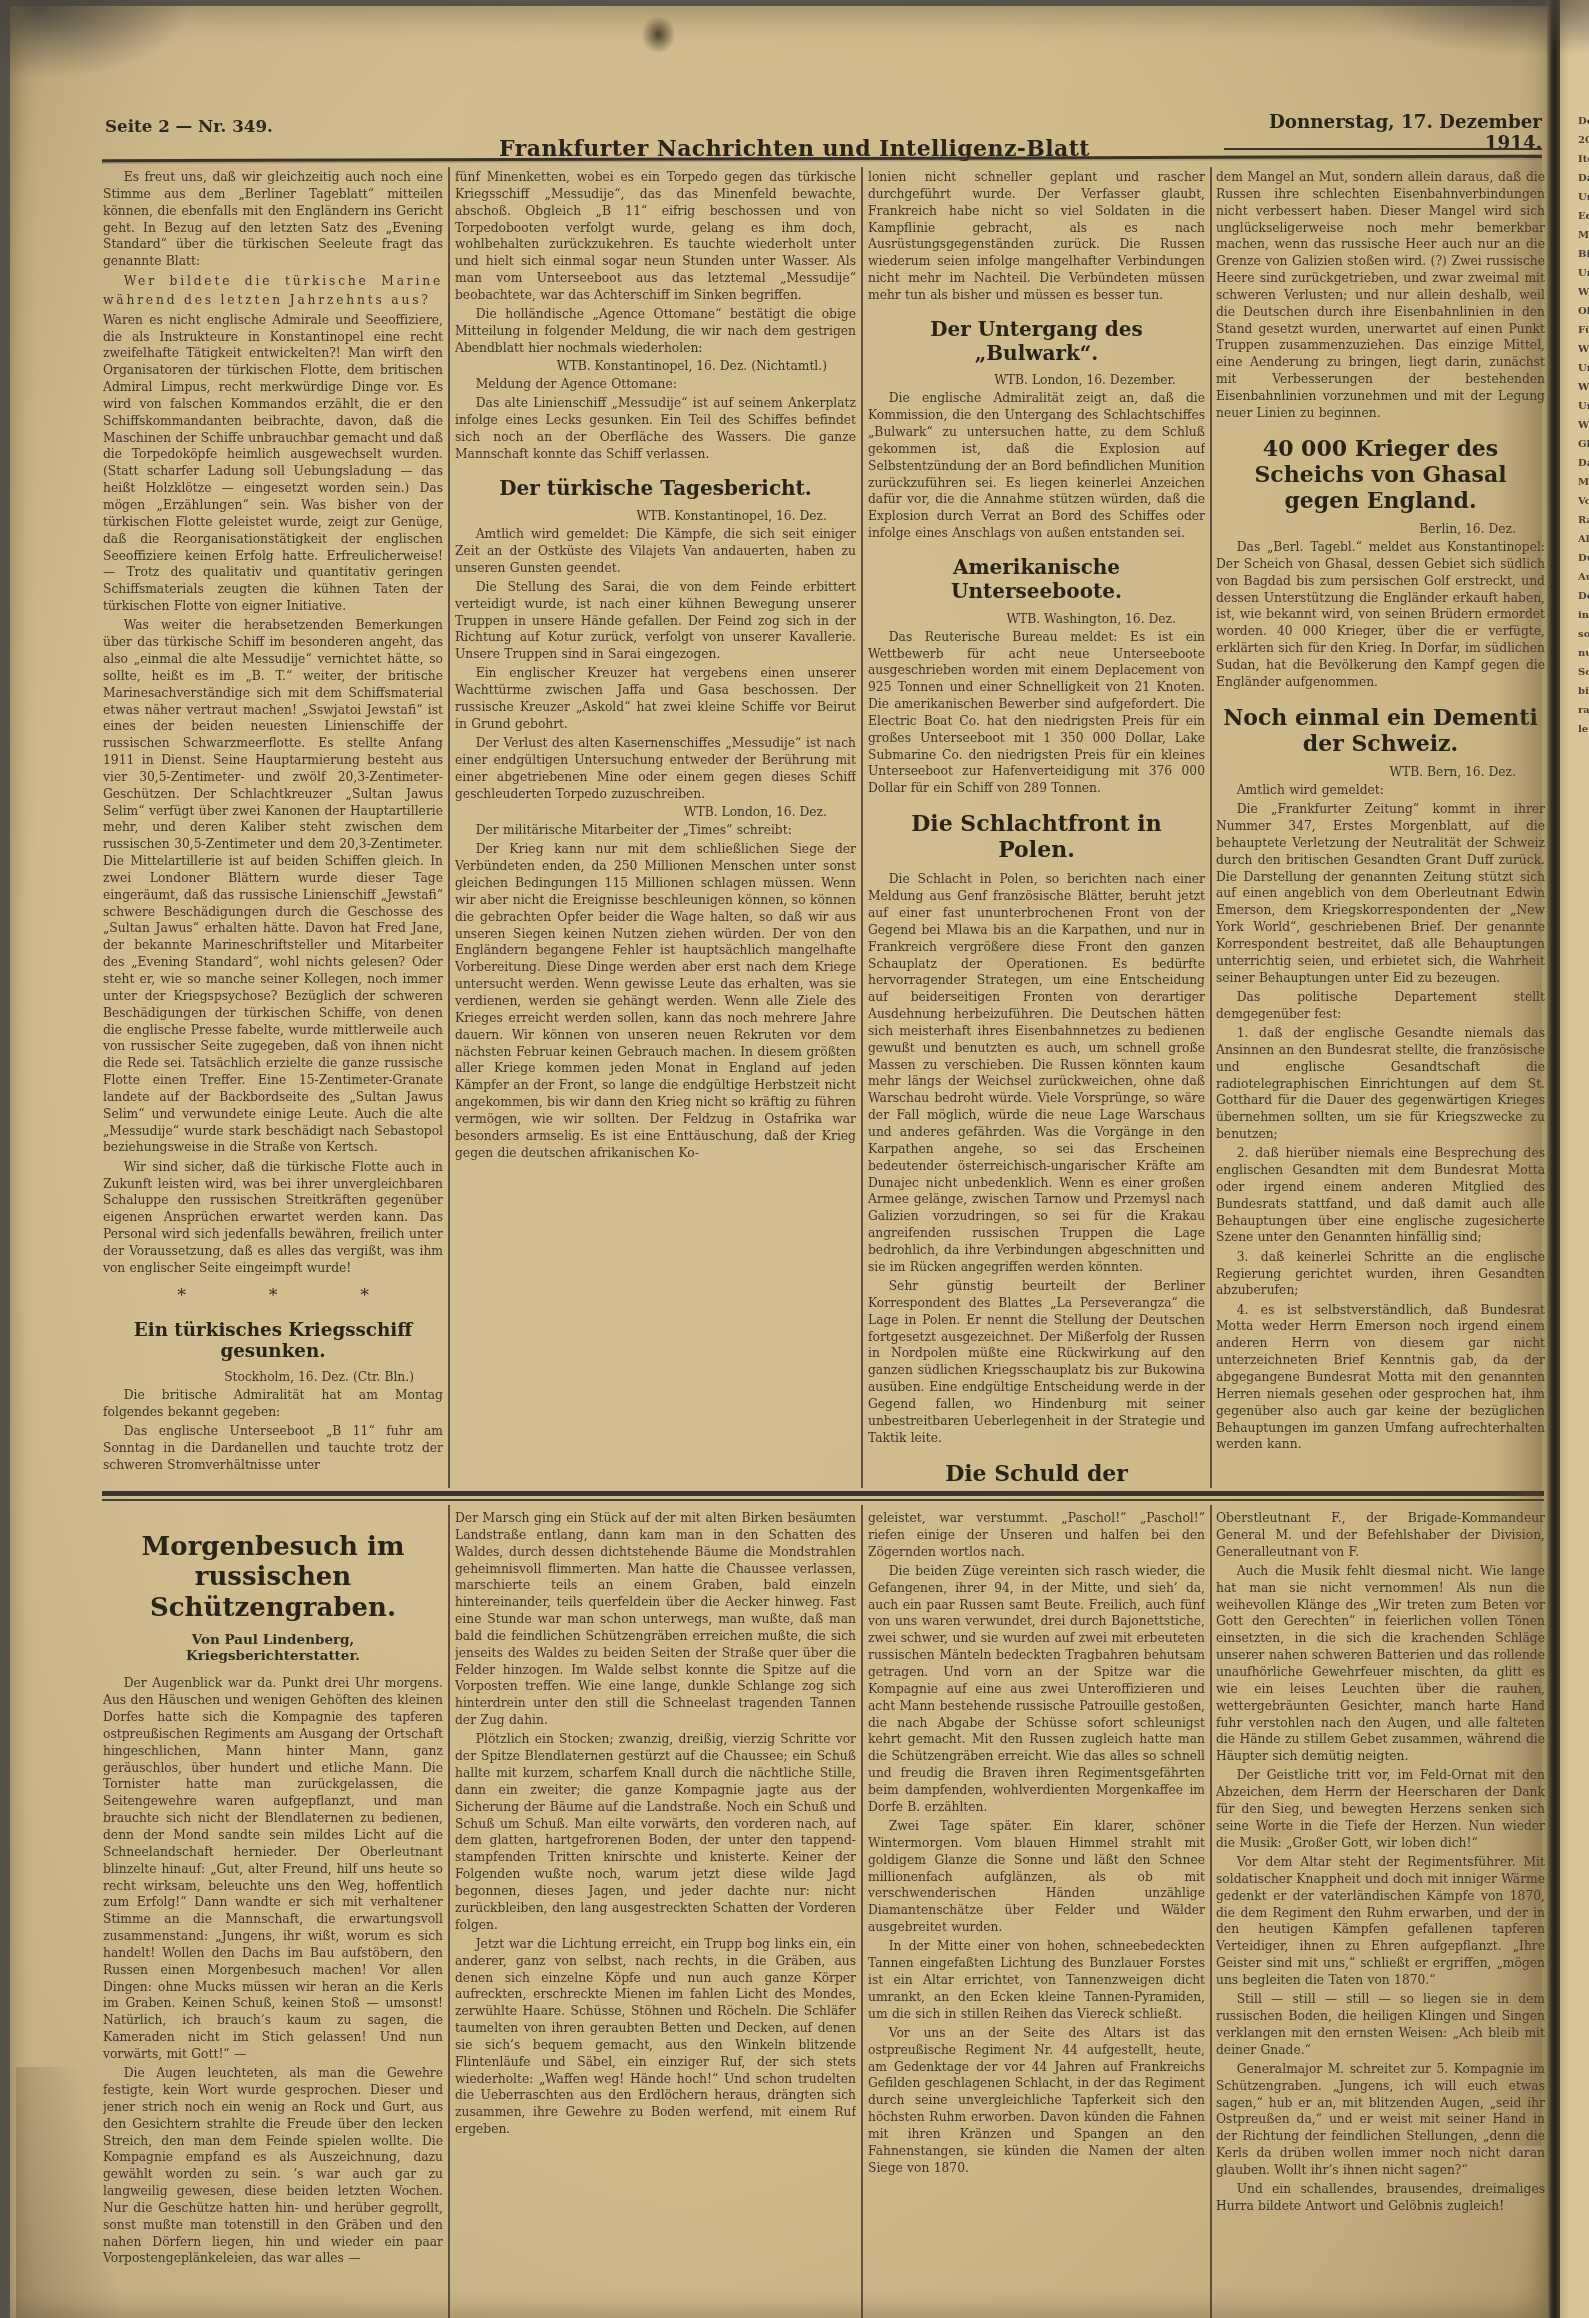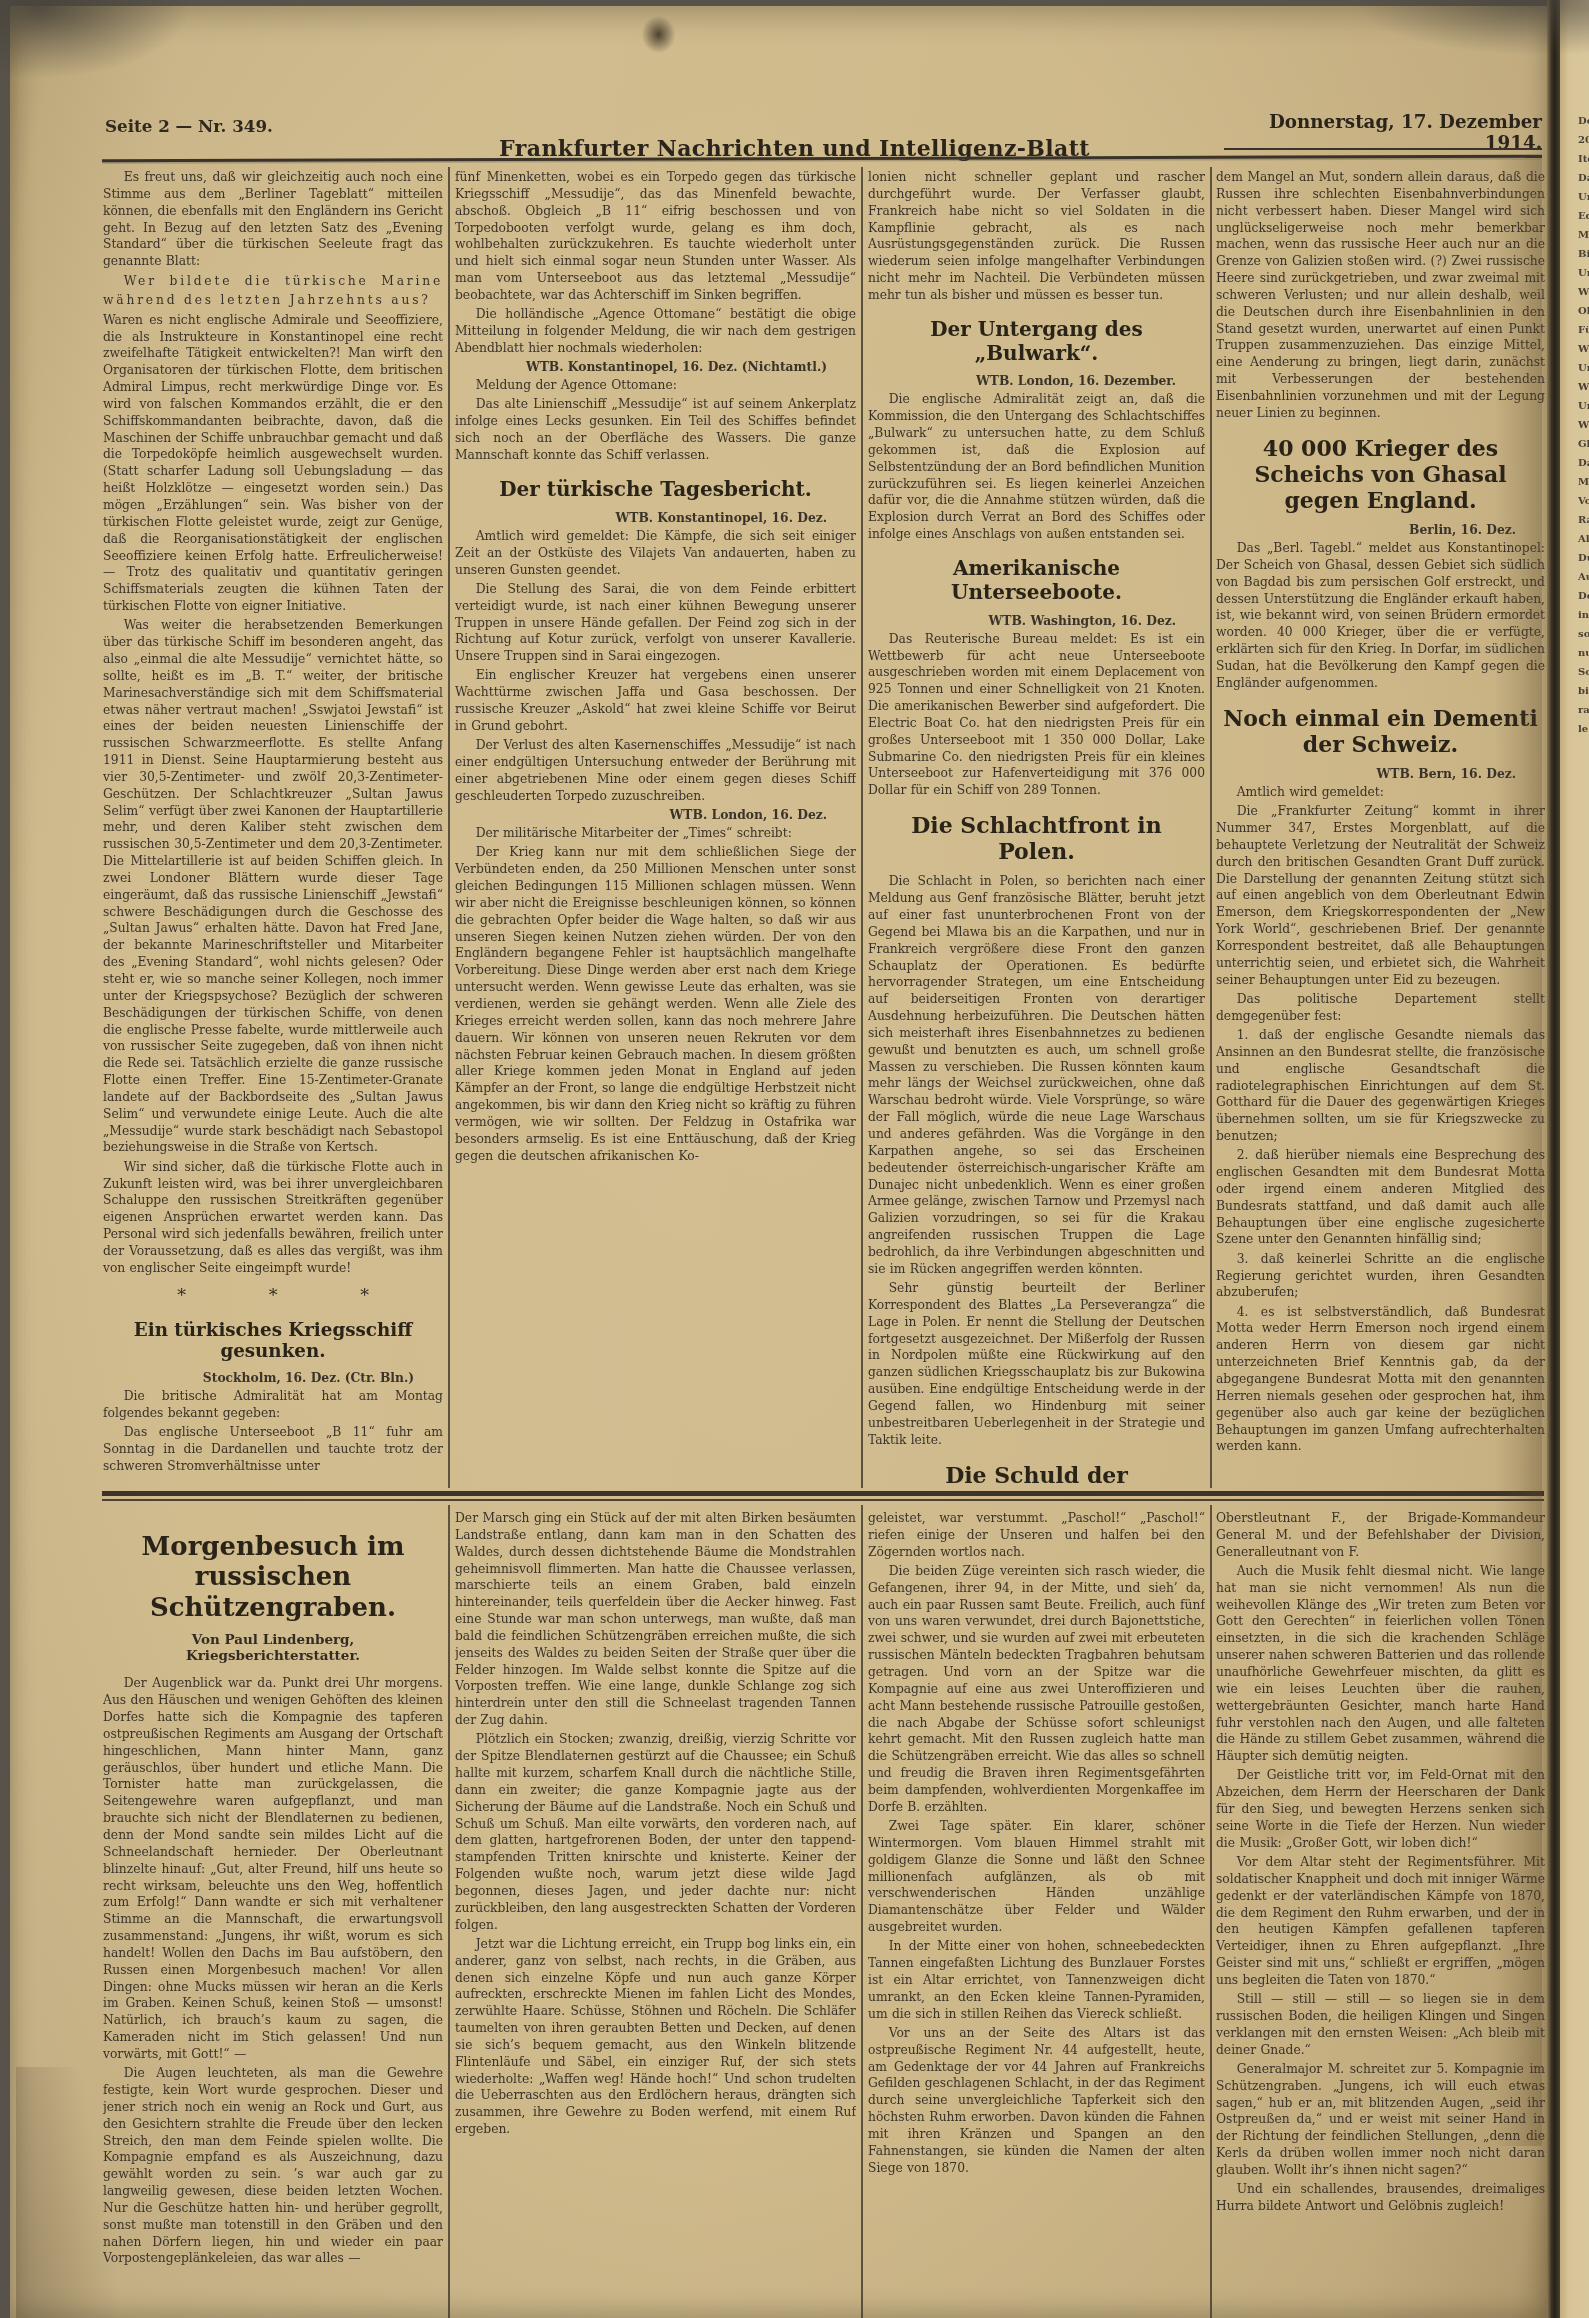--- a/index.html
+++ b/index.html
@@ -38,21 +38,21 @@
   .blk.p{text-indent:20.7px;}
   .blk.pc{text-indent:0;}
   .blk.num{text-indent:20.7px;}
   .blk.emph{font-size:12.3px;line-height:1.5;text-align:justify;letter-spacing:2.8px;
         text-indent:20.7px;margin:0 0 2.4px;}
   .blk.headline{font-weight:bold;text-align:center;font-size:20px;line-height:1.18;
         margin:14.3px 6.4px 8px;color:#292318;}
   .blk.headline.size-l{font-size:22px;}
   .blk.headline.size-xl{font-size:26px;margin-top:20.7px;}
   .blk.headline.size-s{font-size:18.3px;}
-  .blk.dateline{text-align:right;font-weight:bold;font-size:12.3px;padding-right:29px;
+  .blk.dateline{text-align:right;font-weight:normal;font-size:12.3px;padding-right:29px;
         margin:1.6px 0 3.2px;}
   .blk.byline{text-align:center;font-weight:bold;font-size:13.5px;margin:1.6px 0 12.7px;color:#332c22;}
   .blk.stars{text-align:center;font-size:17.5px;letter-spacing:37px;margin:8px 0 3.2px;
         padding-left:37px;color:#332c22;}
   
   .stain{position:absolute;pointer-events:none;}
   .s1{left:0;top:0;width:191px;height:79px;background:radial-gradient(ellipse at 20% 10%,rgba(70,66,58,.85),rgba(70,66,58,0) 70%);}
   .s2{left:1351px;top:0;width:238px;height:56px;background:radial-gradient(ellipse at 80% 0%,rgba(72,68,60,.7),rgba(72,68,60,0) 70%);}
   .s3{left:640px;top:14.3px;width:37px;height:41px;background:radial-gradient(ellipse,rgba(46,38,26,.8),rgba(46,38,26,0) 65%);}
   .s4{left:970px;top:914px;width:87px;height:72px;background:radial-gradient(ellipse,rgba(125,92,48,.22),rgba(125,92,48,0) 70%);}

